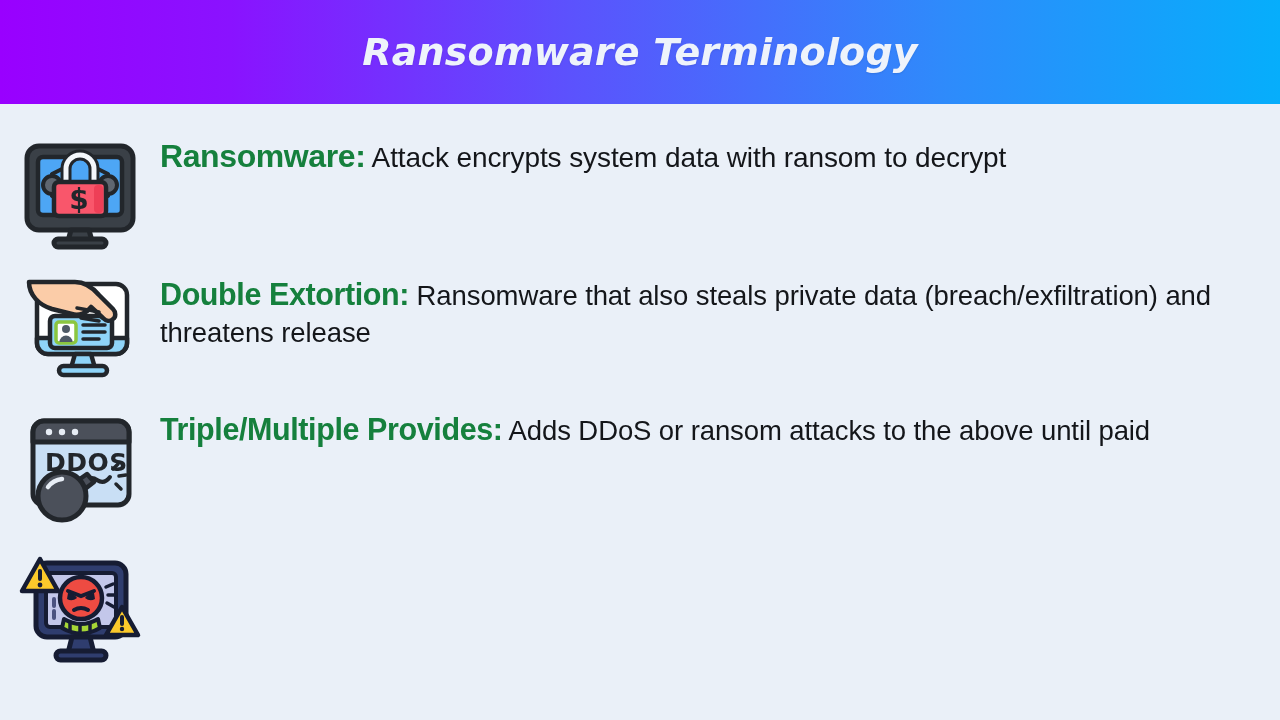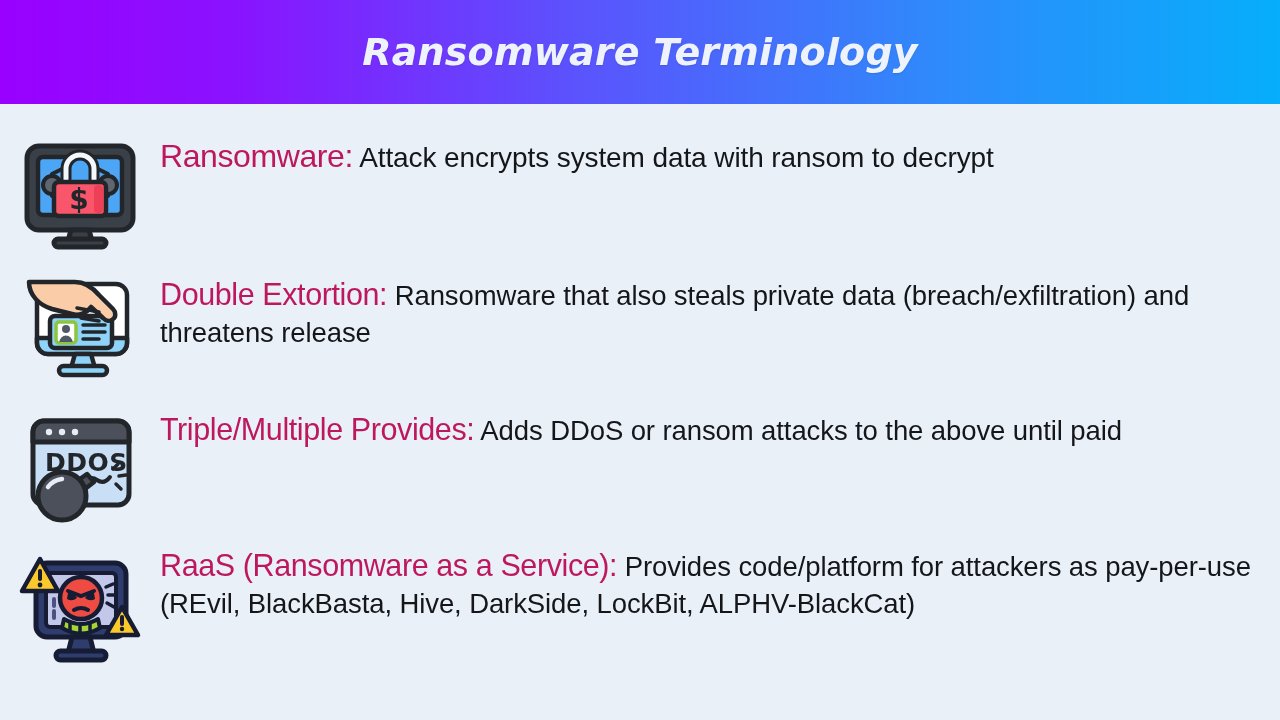--- a/index.html
+++ b/index.html
@@ -82,24 +82,24 @@
   }
   .term-line {
     font-family: "Liberation Sans", sans-serif;
     font-size: 27.5px;
     line-height: 37px;
     color: #14161A;
     font-weight: 400;
     letter-spacing: -0.1px;
   }
   .term-label {
-    font-weight: 400;
+    font-weight: 700;
     font-size: 30.5px;
     letter-spacing: -0.4px;
-    color: #be185d;
+    color: #15803d;
   }
   .row-1 .term-line { font-size: 28px; }
   .row-1 .term-label { font-size: 32px; }
 </style>
 </head>
 <body>
 
 <div class="slide">
 
   <div class="header">
@@ -216,22 +216,16 @@
 
           <path d="M22 10 L40 42 H4 Z" fill="#FBC92B" stroke="#161C33" stroke-width="4.5" stroke-linejoin="round"></path>
           <path d="M22 22 v8" stroke="#161C33" stroke-width="4" stroke-linecap="round"></path>
           <circle cx="22" cy="36" r="2.4" fill="#161C33"></circle>
 
           <path d="M104 58 L120 86 H88 Z" fill="#FBC92B" stroke="#161C33" stroke-width="4.5" stroke-linejoin="round"></path>
           <path d="M104 68 v7" stroke="#161C33" stroke-width="4" stroke-linecap="round"></path>
           <circle cx="104" cy="80" r="2.2" fill="#161C33"></circle>
         </svg>
       </div>
-      <div class="text-cell">
-        <div class="term-line">
-          <span class="term-label">RaaS (Ransomware as a Service):</span>
-          <span>Provides code/platform for attackers as pay-per-use (REvil, BlackBasta, Hive, DarkSide, LockBit, ALPHV-BlackCat)</span>
-        </div>
-      </div>
     </div>
 
   </div>
 </div>
 
 </body></html>

